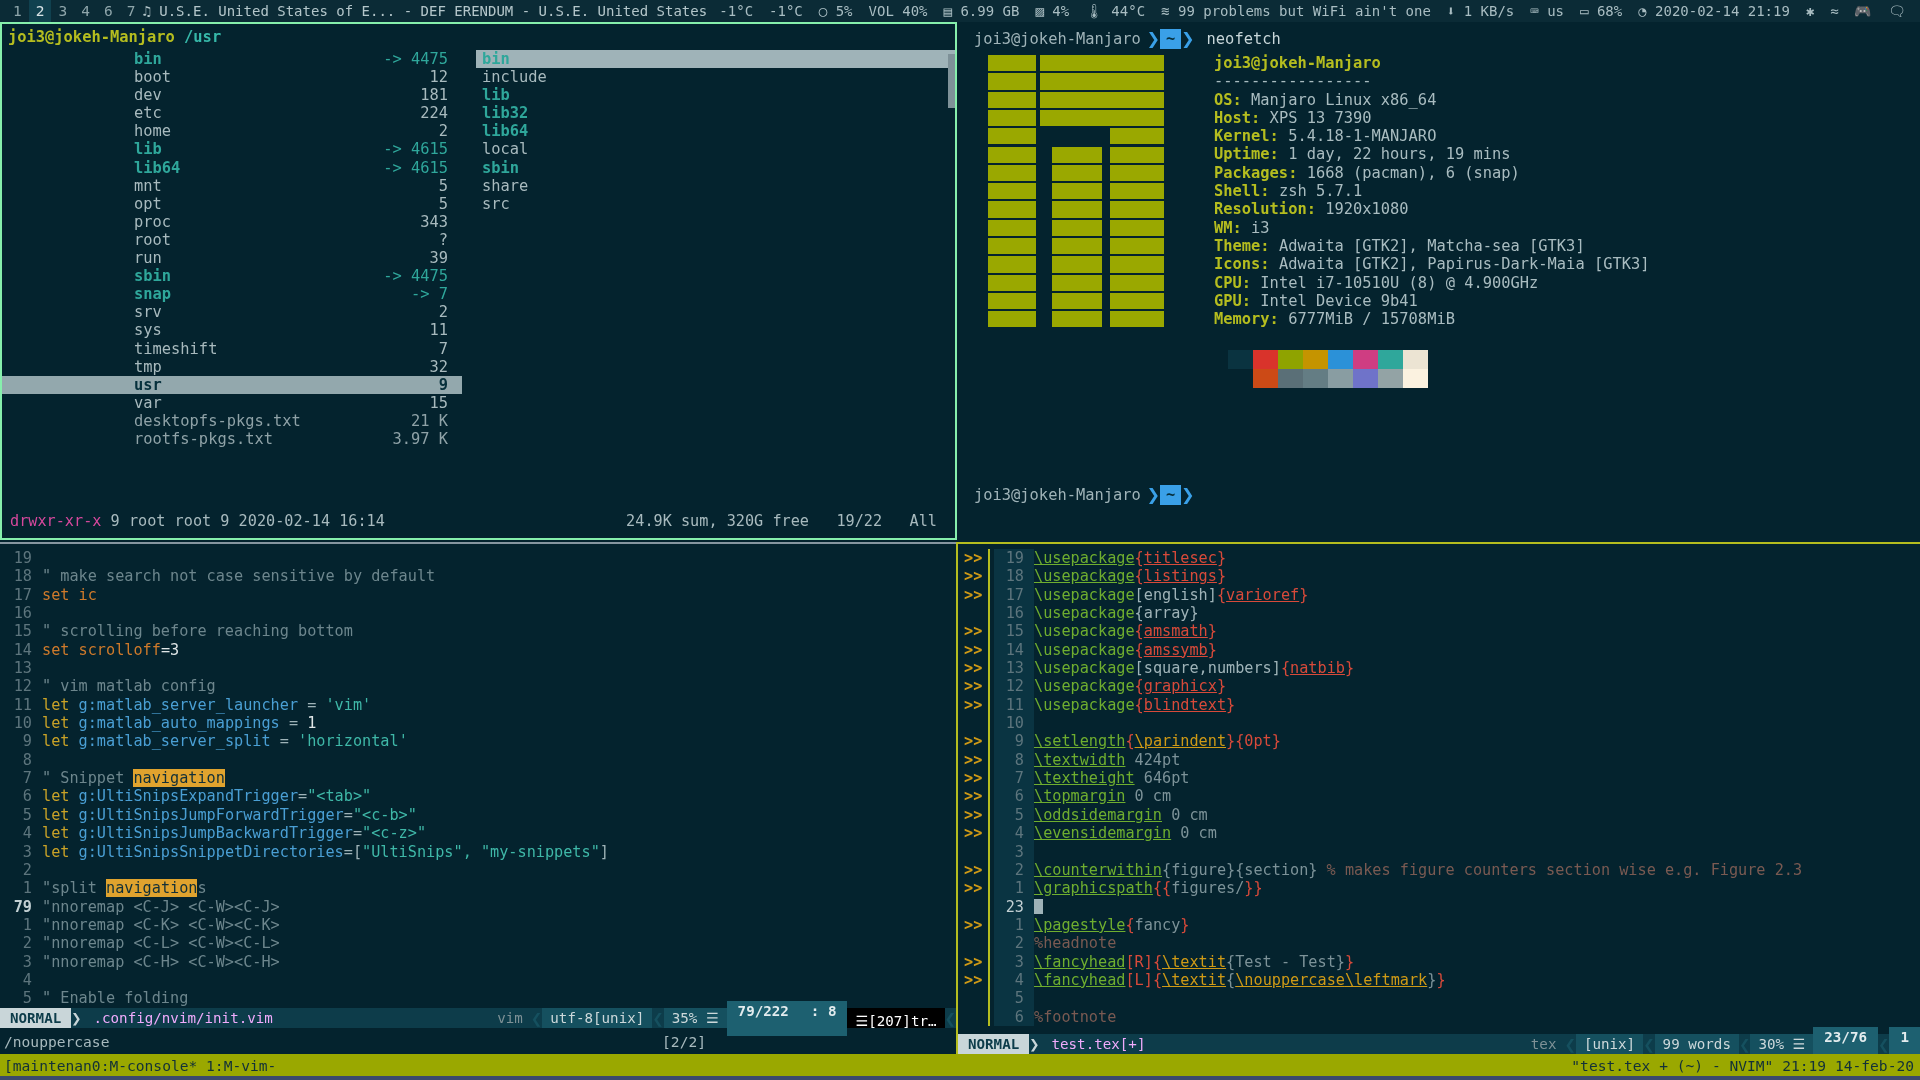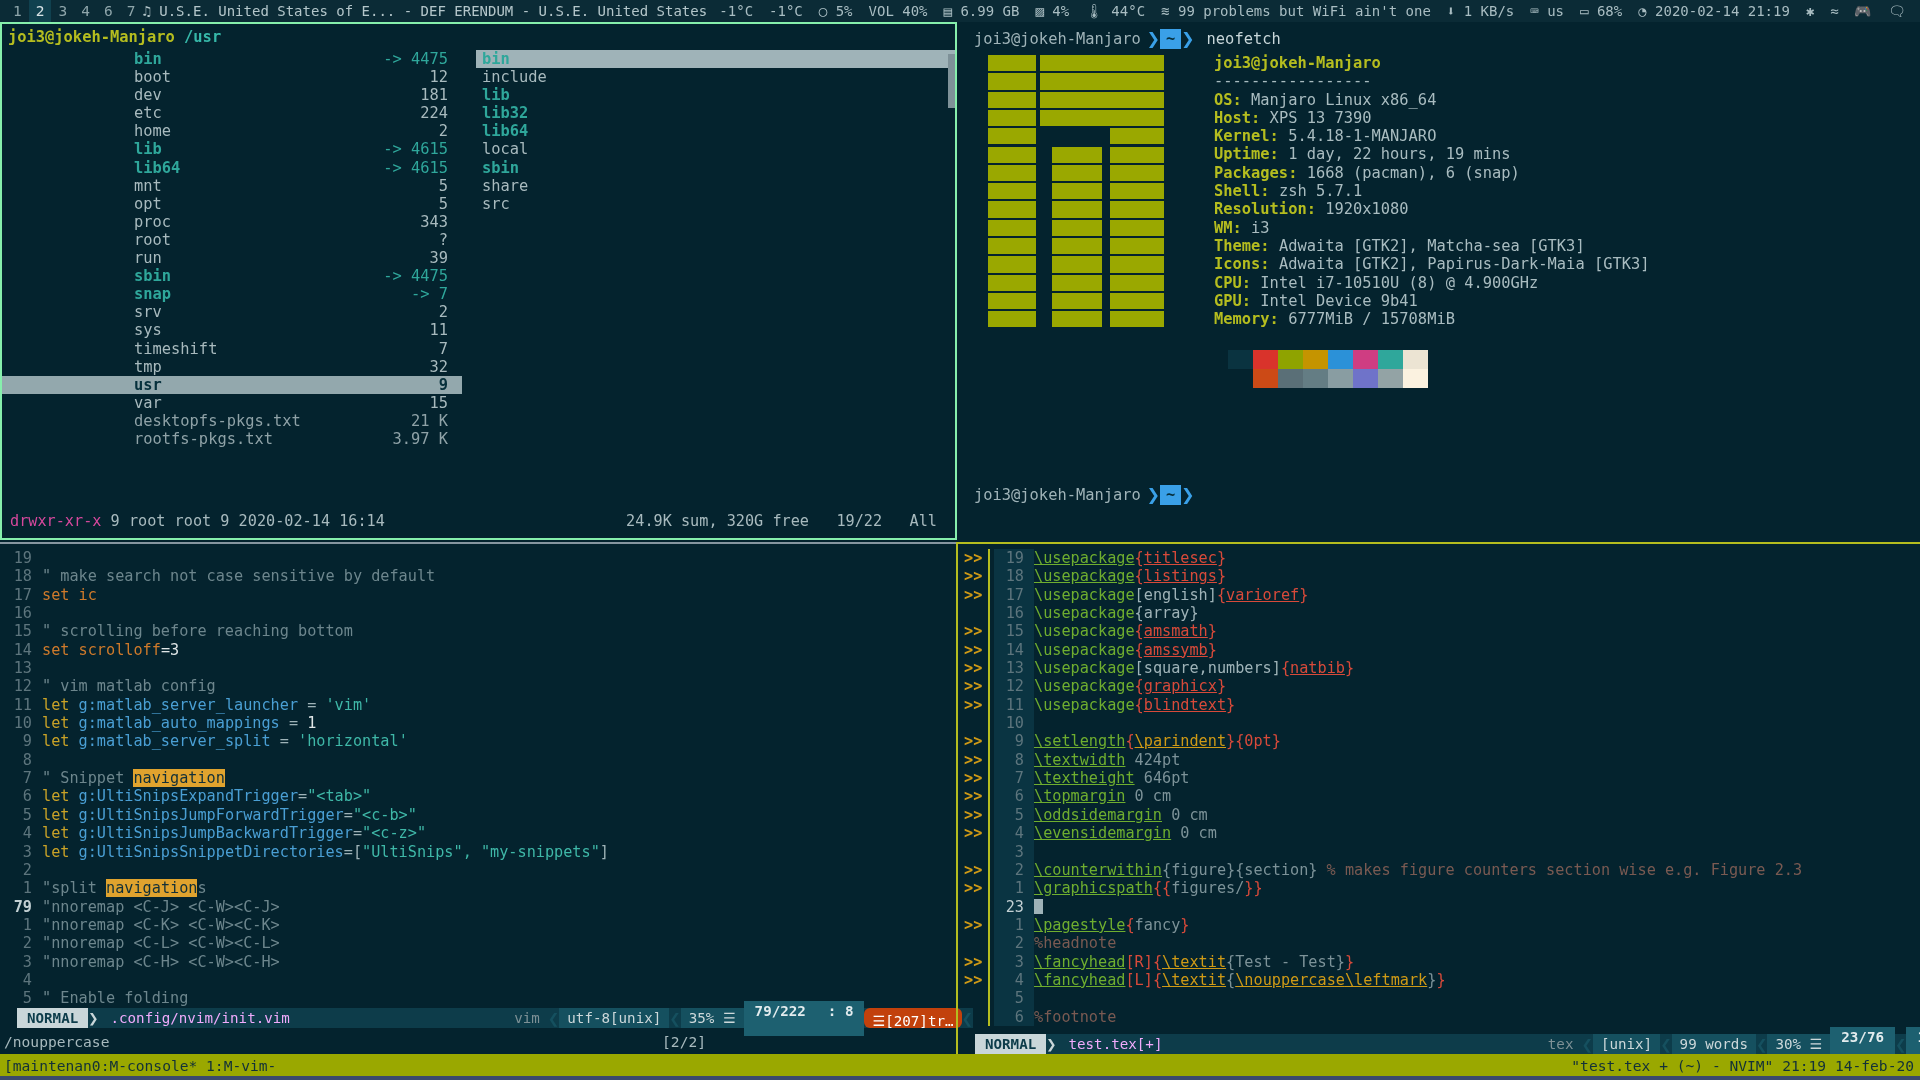--- a/index.html
+++ b/index.html
@@ -119,31 +119,31 @@
   .tbr  { color:#d84a3a; }
   .tbru { color:#d84a3a; text-decoration:underline; }
   .tyl  { color:#cf9a16; text-decoration:underline; }
   .tgr  { color:#7c9298; }
   .tw   { color:#9fb3b8; }
   .tcmtx{ color:#7a5a52; }
   .curs { background:#9fb3b8; width:9px; display:inline-block; height:15px; vertical-align:-2px;}
 
   
   .sline { position:absolute; left:0; bottom:26px; height:20px; width:100%; display:flex; align-items:center;
-           font-size:14.2px; background:#0d3c4a;margin-left:17px; }
+           font-size:14.2px; background:#0d3c4a; }
   #vimR .sline { bottom:0; }
   .mode { background:#c9d6d9; color:#0d3c4a; font-weight:bold; padding:0 10px; height:20px; line-height:20px; }
   .mode-a { color:#c9d6d9; font-size:17px; margin-right:6px;}
   .fname { color:#f0abfc; padding-left:6px; }
   .spacer { flex:1; }
   .ft { color:#7e9196; padding-right:8px; }
   .seg { color:#cdd8da; padding:0 8px; height:20px; line-height:20px; background:#15505f; }
   .seg2 { color:#e3ecee; font-weight:bold; padding:0 11px; height:35px; line-height:20px; background:#1d6070;}
   .sep { color:#15505f; font-size:19px; line-height:20px;}
-  .err { background:#c2410c; color:#fff; padding:3px 8px; height:20px; line-height:20px;border-radius:6px;}
+  .err { background:#000000; color:#fff; padding:3px 8px; height:20px; line-height:20px;}
   .cmdline { position:absolute; left:0; bottom:0; height:26px; width:100%;
              color:#a8babe; font-size:14.6px; display:flex; align-items:center; padding-left:4px; }
   .cmdline .cnt { position:absolute; right:250px; color:#a8babe;}
 
   
   #tmux { position:absolute; left:0; top:1054px; width:1920px; height:22px;
           background:#9aa800; color:#123038; font-size:14.6px; display:flex; align-items:center; }
   #tmux .left { padding-left:4px; font-weight:normal; }
   #tmux .right { position:absolute; right:6px; color:#123038; }
   #bottomline { position:absolute; left:0; top:1076px; width:1920px; height:4px; background:#3b4a6b;}

